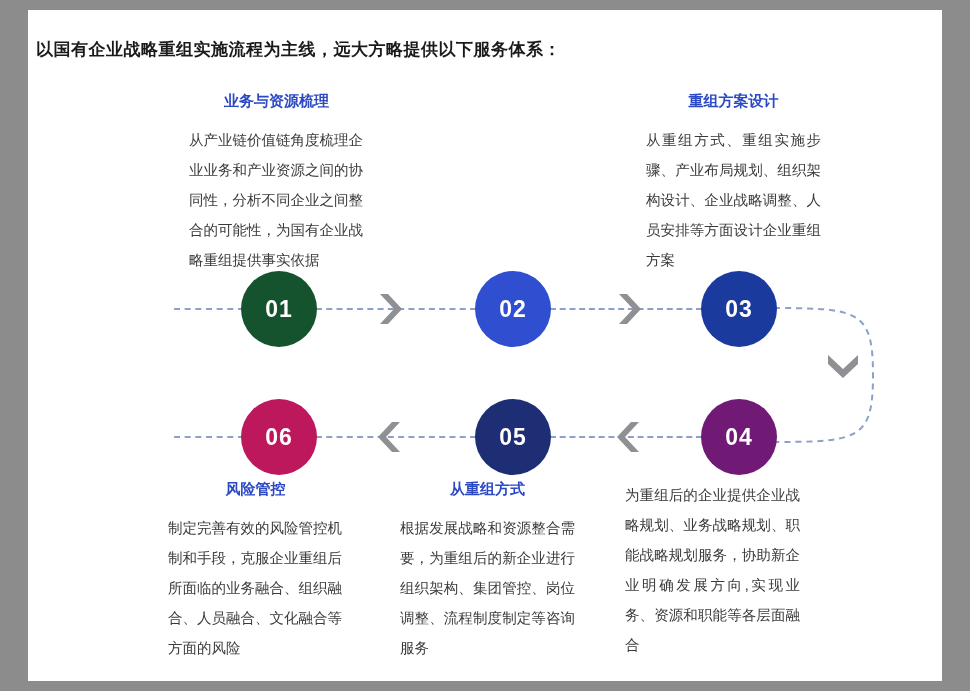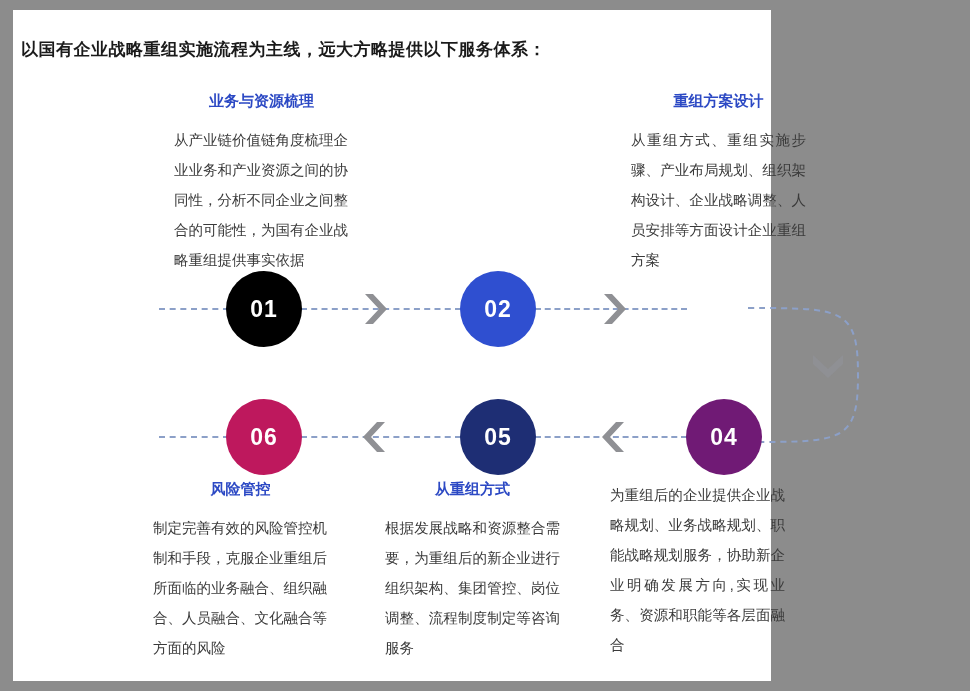--- a/index.html
+++ b/index.html
@@ -8,23 +8,23 @@
     background: #8c8c8c;
   }
   body {
     width: 970px;
     height: 691px;
     font-family: "Liberation Sans", sans-serif;
     overflow: hidden;
   }
   .canvas {
     position: absolute;
-    left: 13px;
+    left: 28px;
     top: 10px;
-    width: 758px;
+    width: 914px;
     height: 671px;
     background: #ffffff;
   }
   .headline {
     position: absolute;
     left: 8px;
     top: 28px;
     font-size: 17px;
     font-weight: bold;
     color: #1a1a1a;
@@ -66,21 +66,21 @@
     height: 76px;
     border-radius: 50%;
     display: flex;
     align-items: center;
     justify-content: center;
     color: #ffffff;
     font-size: 23px;
     font-weight: bold;
     letter-spacing: 1px;
   }
-  .c01 { left: 213px; top: 261px; background: #000000; }
+  .c01 { left: 213px; top: 261px; background: #14532d; }
   .c02 { left: 447px; top: 261px; background: #2f4fd0; }
   .c03 { left: 673px; top: 261px; background: #1b3a9e; }
   .c04 { left: 673px; top: 389px; background: #701a75; }
   .c05 { left: 447px; top: 389px; background: #1e2e74; text-align: center; }
   .c06 { left: 213px; top: 389px; background: #be185d; }
 
   
   .dash {
     position: absolute;
     border-top: 2px dashed #8ca0c8;
@@ -176,20 +176,23 @@
         <polygon points="22,0 8,15 22,30 14,30 0,15 14,0" fill="#8f9094"></polygon>
       </svg>
   </div>
 
   <div class="circle c01">
     <span>01</span>
   </div>
   <div class="circle c02">
     <span>02</span>
   </div>
+  <div class="circle c03">
+    <span>03</span>
+  </div>
   <div class="circle c04">
     <span>04</span>
   </div>
   <div class="circle c05">
     <span>05</span>
   </div>
   <div class="circle c06">
     <span>06</span>
   </div>
 

